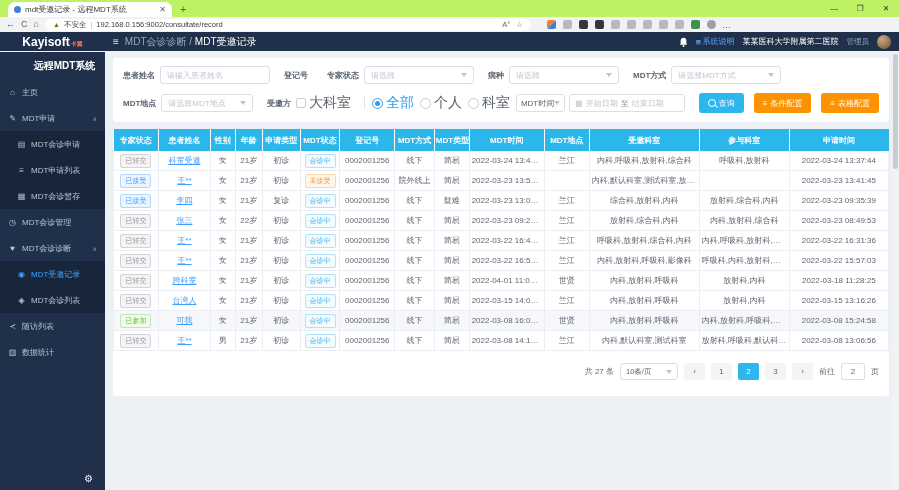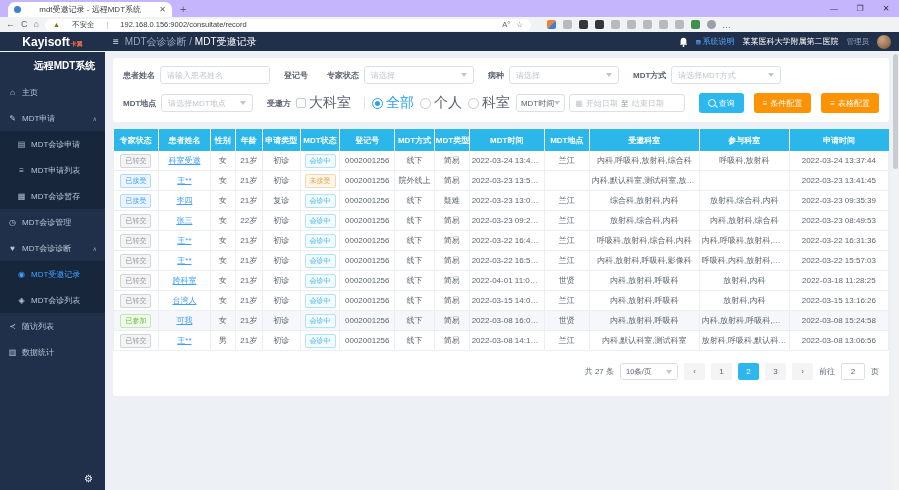--- a/index.html
+++ b/index.html
@@ -1,35 +1,35 @@
 <!DOCTYPE html>
 <html><head>
 <meta charset="utf-8">
 <style>
   html,body{margin:0;padding:0;}
   body{width:899px;height:490px;position:relative;overflow:hidden;
        font-family:"Liberation Sans",sans-serif;background:#edf0f4;
        -webkit-font-smoothing:antialiased;}
   
-  .tabstrip{position:absolute;top:0;left:0;right:0;height:17px;background:#c4b5fd;
-            display:flex;align-items:flex-end;text-align:center;}
+  .tabstrip{position:absolute;top:0;left:0;right:0;height:17px;background:#bef264;
+            display:flex;align-items:flex-end;}
   .tab{height:15px;width:152px;background:#fff;border-radius:7px 7px 0 0;margin-left:8px;
        display:flex;align-items:center;gap:4px;padding:0 6px;font-size:8px;color:#3c4043;}
   .favicon{width:7px;height:7px;border-radius:50%;background:#3d7fd9;flex:0 0 auto;}
   .tab-title{white-space:nowrap;overflow:hidden;text-overflow:ellipsis;flex:1;}
   .tab-x{color:#5f6368;font-size:8px;flex:0 0 auto;}
   .newtab{font-size:11px;color:#5f6368;margin:0 0 2px 8px;}
   .win-controls{margin-left:auto;align-self:flex-start;display:flex;height:17px;}
   .win-btn{width:26px;height:17px;display:flex;align-items:center;justify-content:center;
            font-size:8px;color:#333;}
   .addr-row{position:absolute;top:17px;left:0;right:0;height:15px;background:#f1f2f4;
             display:flex;align-items:center;padding:0 6px;gap:6px;border-bottom:1px solid #d8dade;}
   .nav-ic{font-size:9px;color:#5f6368;line-height:1;}
   .url-pill{width:470px;height:12px;background:#fff;border-radius:6px;display:flex;
-            align-items:center;gap:12px;padding:0 8px;font-size:7.5px;color:#3c4043;}
+            align-items:center;gap:4px;padding:0 8px;font-size:7.5px;color:#3c4043;}
   .warn-tri{color:#8a6d00;font-size:7px;}
   .pill-sep{color:#bbb;}
   .pill-right{margin-left:auto;display:flex;gap:6px;color:#5f6368;font-size:7.5px;}
   .ext-row{display:flex;align-items:center;gap:7px;margin-left:10px;}
   .ext{width:9px;height:9px;border-radius:2px;background:#b7bbc0;}
   .ext.dark{background:#33373c;}
   .ext.color{background:linear-gradient(135deg,#e8833a 50%,#3d7fd9 50%);}
   .ext.green{background:#3f8f4f;}
   .ext.round{border-radius:50%;background:#9aa0a6;}
   .more-dots{color:#5f6368;font-size:9px;letter-spacing:1px;}

